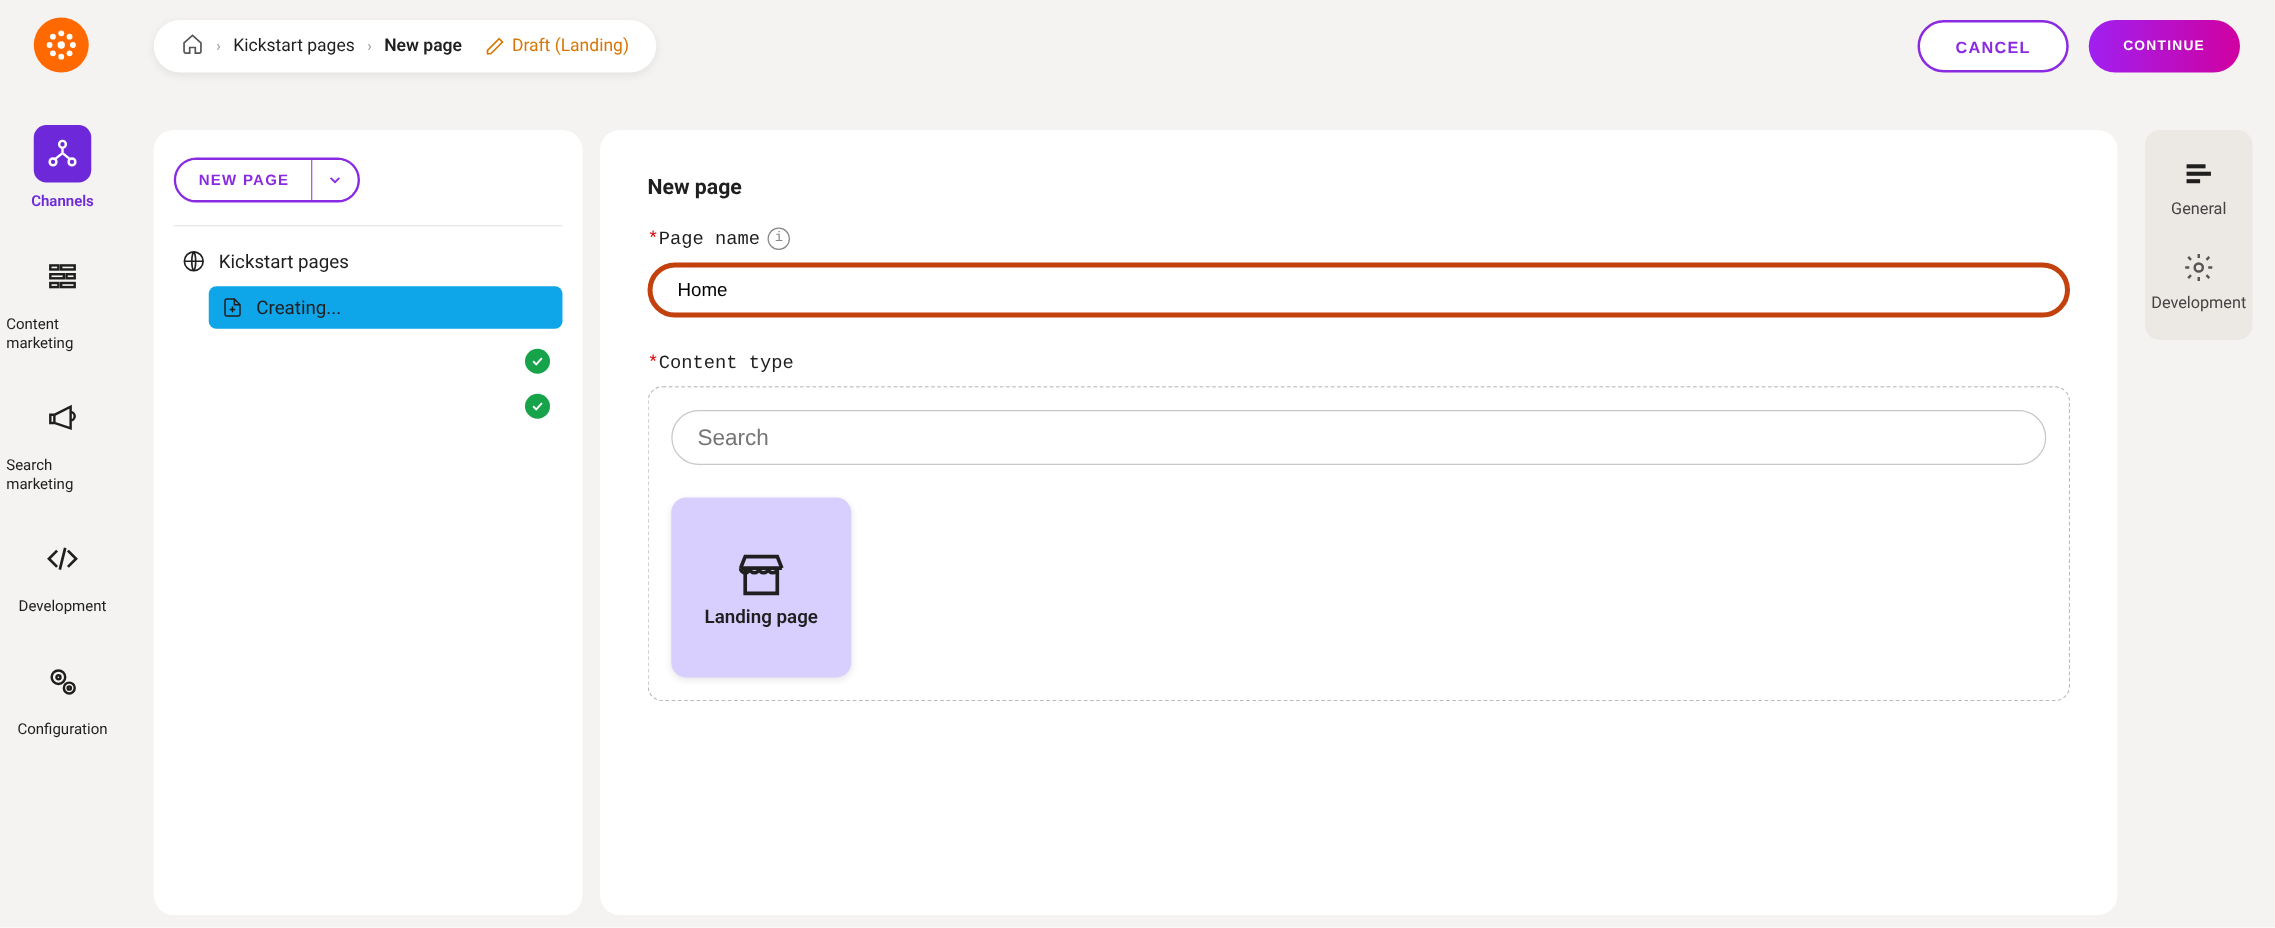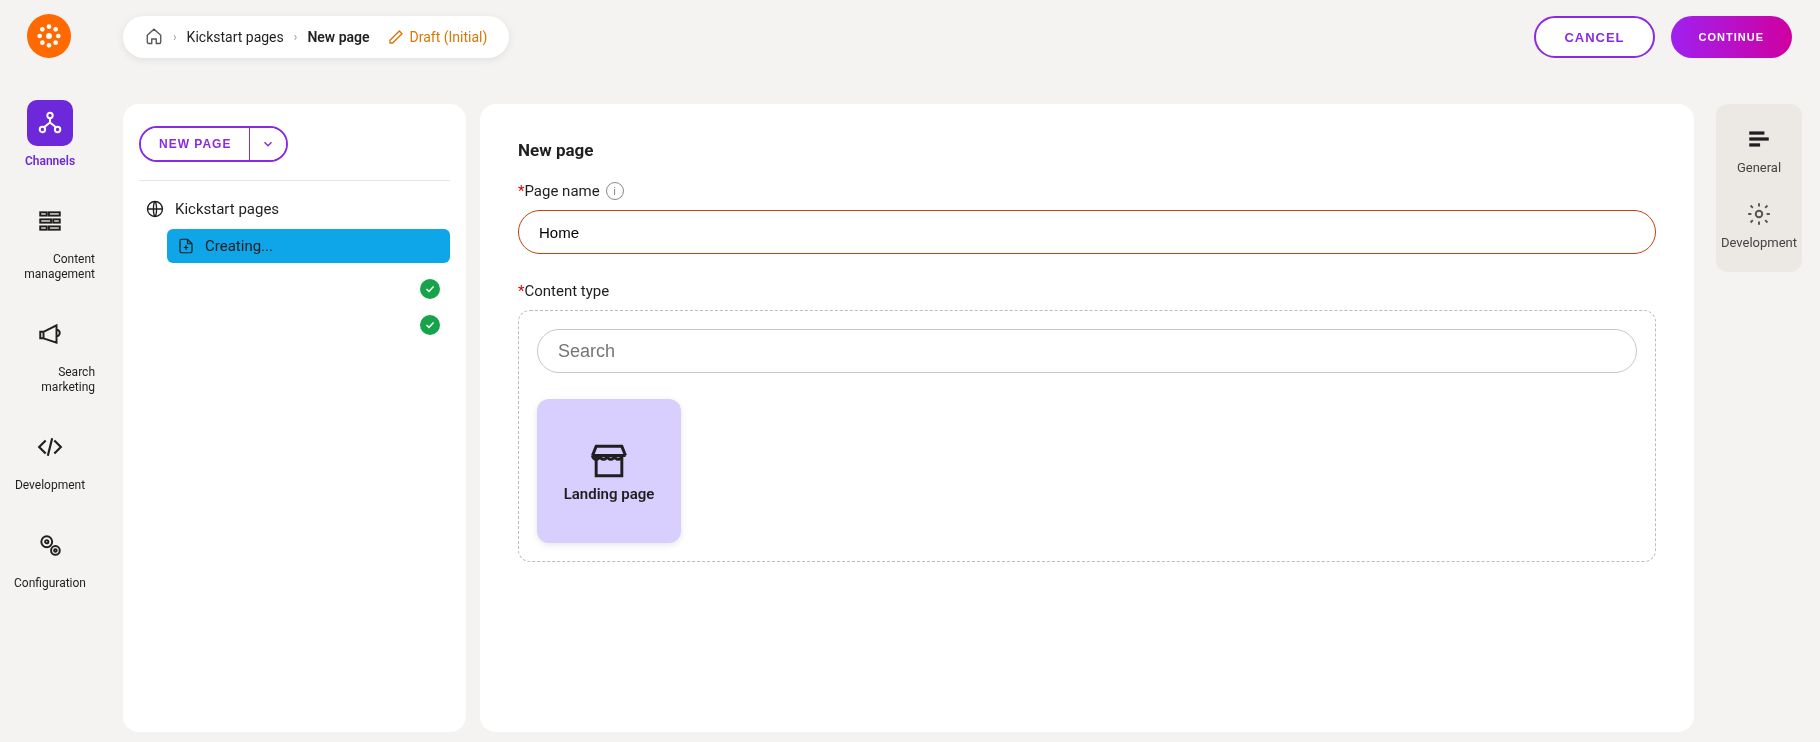--- a/index.html
+++ b/index.html
@@ -11,42 +11,42 @@
 .breadcrumb-sep { color: #999; font-size: 12px; }
 .breadcrumb-link { color: #1f1f1f; cursor: pointer; }
 .breadcrumb-current { color: #1f1f1f; font-weight: 600; }
 .draft-badge { color: #d97706; display: flex; align-items: center; gap: 6px; margin-left: 8px; }
 
 .top-actions { position: absolute; right: 28px; top: 16px; display: flex; gap: 16px; align-items: flex-end; }
 .btn-cancel { height: 42px; padding: 0 28px; border: 2px solid #8a2be2; background: #fff; color: #8a2be2; border-radius: 21px; font-weight: 700; letter-spacing: 1px; font-size: 13px; cursor: pointer; }
 .btn-continue { height: 42px; padding: 0 28px; border: none; background: linear-gradient(90deg, #a020f0, #d000a0); color: #fff; border-radius: 21px; font-weight: 700; letter-spacing: 1px; font-size: 11px; cursor: pointer; }
 
 .left-nav { position: absolute; left: 0; top: 100px; width: 100px; display: flex; flex-direction: column; align-items: center; gap: 28px; }
-.nav-item { display: flex; flex-direction: column; align-items: center; gap: 8px; cursor: pointer; text-align: right; }
+.nav-item { display: flex; flex-direction: column; align-items: center; gap: 8px; cursor: pointer; text-align: left; }
 .nav-icon-box { width: 46px; height: 46px; border-radius: 10px; display: flex; align-items: center; justify-content: center; }
 .nav-icon-box.active { background: #6d28d9; }
 .nav-label { font-size: 12px; color: #1f1f1f; line-height: 1.3; max-width: 90px; }
 .nav-label.active { color: #6d28d9; font-weight: 600; }
 
 .panel-left { position: absolute; left: 123px; top: 104px; width: 343px; height: 628px; background: #fff; border-radius: 16px; padding: 22px 16px; }
 .new-page-btn-group { display: inline-flex; border: 2px solid #8a2be2; border-radius: 20px; overflow: hidden; height: 36px; }
 .new-page-btn-main { padding: 0 18px; background: #fff; color: #8a2be2; font-weight: 700; letter-spacing: 1px; font-size: 12px; border: none; cursor: pointer; border-right: 1px solid #8a2be2; }
 .new-page-btn-drop { width: 36px; background: #fff; border: none; cursor: pointer; display: flex; align-items: center; justify-content: center; }
 .tree-divider { height: 1px; background: #e5e5e5; margin: 18px 0 14px; }
 .tree-root { display: flex; align-items: center; gap: 10px; padding: 4px 6px; cursor: pointer; }
 .tree-child { display: flex; align-items: center; gap: 10px; padding: 8px 10px; margin-left: 28px; margin-top: 6px; background: #0ea5e9; border-radius: 6px; cursor: pointer; }
 .tree-label { font-size: 15px; }
 .check-badge { width: 20px; height: 20px; border-radius: 50%; background: #16a34a; display: flex; align-items: center; justify-content: center; margin-left: auto; margin-right: 10px; }
 .check-row { display: flex; margin-top: 16px; }
 
 .panel-main { position: absolute; left: 480px; top: 104px; width: 1214px; height: 628px; background: #fff; border-radius: 16px; padding: 36px 38px; }
 .main-title { font-size: 17px; font-weight: 700; margin-bottom: 22px; }
-.field-label { font-size: 15px; margin-bottom: 10px; display: flex; align-items: flex-start; gap: 6px; }
+.field-label { font-size: 15px; margin-bottom: 10px; display: flex; align-items: flex-end; gap: 6px; font-family: Liberation Mono, monospace; }
 .req { color: #d00; }
-.text-input { width: 100%; height: 44px; border: 1px solid #c2410c; border-radius: 22px; padding: 0 20px; font-size: 15px; outline: none; }
+.text-input { width: 100%; height: 44px; border: 4px solid #c2410c; border-radius: 22px; padding: 0 20px; font-size: 15px; outline: none; }
 .content-type-box { border: 1px dashed #bbb; border-radius: 12px; padding: 18px; margin-top: 10px; }
 .search-input { width: 100%; height: 44px; border: 1px solid #c8c8c8; border-radius: 22px; padding: 0 20px; font-size: 18px; outline: none; margin-bottom: 26px; }
 .tile { width: 144px; height: 144px; background: #d9cfff; border-radius: 12px; display: flex; flex-direction: column; align-items: center; justify-content: center; gap: 2px; cursor: pointer; box-shadow: 0 2px 6px rgba(0,0,0,0.1); }
 .tile-icon { width: 44px; height: 44px; }
 .tile-label { font-size: 15px; font-weight: 600; color: #1f1f1f; }
 
 .panel-right { position: absolute; left: 1716px; top: 104px; width: 86px; background: #ece8e4; border-radius: 12px; padding: 22px 0; display: flex; flex-direction: column; align-items: center; gap: 26px; }
 .right-item { display: flex; flex-direction: column; align-items: center; gap: 8px; cursor: pointer; }
 .right-label { font-size: 13px; color: #444; }
 
@@ -78,21 +78,21 @@
       </svg>
   </span>
   <span class="breadcrumb-sep">›</span>
   <span class="breadcrumb-link">Kickstart pages</span>
   <span class="breadcrumb-sep">›</span>
   <span class="breadcrumb-current">New page</span>
   <span class="draft-badge">
     <svg width="16" height="16" viewBox="0 0 24 24" fill="none" stroke="#d97706" stroke-width="2">
         <path d="M17 3l4 4L7 21H3v-4z"></path>
       </svg>
-    <span>Draft (Initial)</span>
+    <span>Draft (Landing)</span>
   </span>
 </div>
 
 <div class="top-actions">
   <button class="btn-cancel">CANCEL</button>
   <button class="btn-continue">CONTINUE</button>
 </div>
 
 <div class="left-nav">
   <div class="nav-item">
@@ -110,21 +110,21 @@
     <div class="nav-icon-box">
       <svg width="26" height="26" viewBox="0 0 24 24" fill="none" stroke="#1f1f1f" stroke-width="1.8">
           <rect x="3" y="4" width="6" height="3"></rect>
           <rect x="11" y="4" width="10" height="3"></rect>
           <rect x="3" y="10.5" width="10" height="3"></rect>
           <rect x="15" y="10.5" width="6" height="3"></rect>
           <rect x="3" y="17" width="6" height="3"></rect>
           <rect x="11" y="17" width="10" height="3"></rect>
         </svg>
     </div>
-    <span class="nav-label">Content management</span>
+    <span class="nav-label">Content marketing</span>
   </div>
   <div class="nav-item">
     <div class="nav-icon-box">
       <svg width="26" height="26" viewBox="0 0 24 24" fill="none" stroke="#1f1f1f" stroke-width="1.8">
           <path d="M3 10h3v6H3zM6 10l12-6v16L6 16M18 8a3 3 0 0 1 0 6"></path>
         </svg>
     </div>
     <span class="nav-label">Search marketing</span>
   </div>
   <div class="nav-item">

